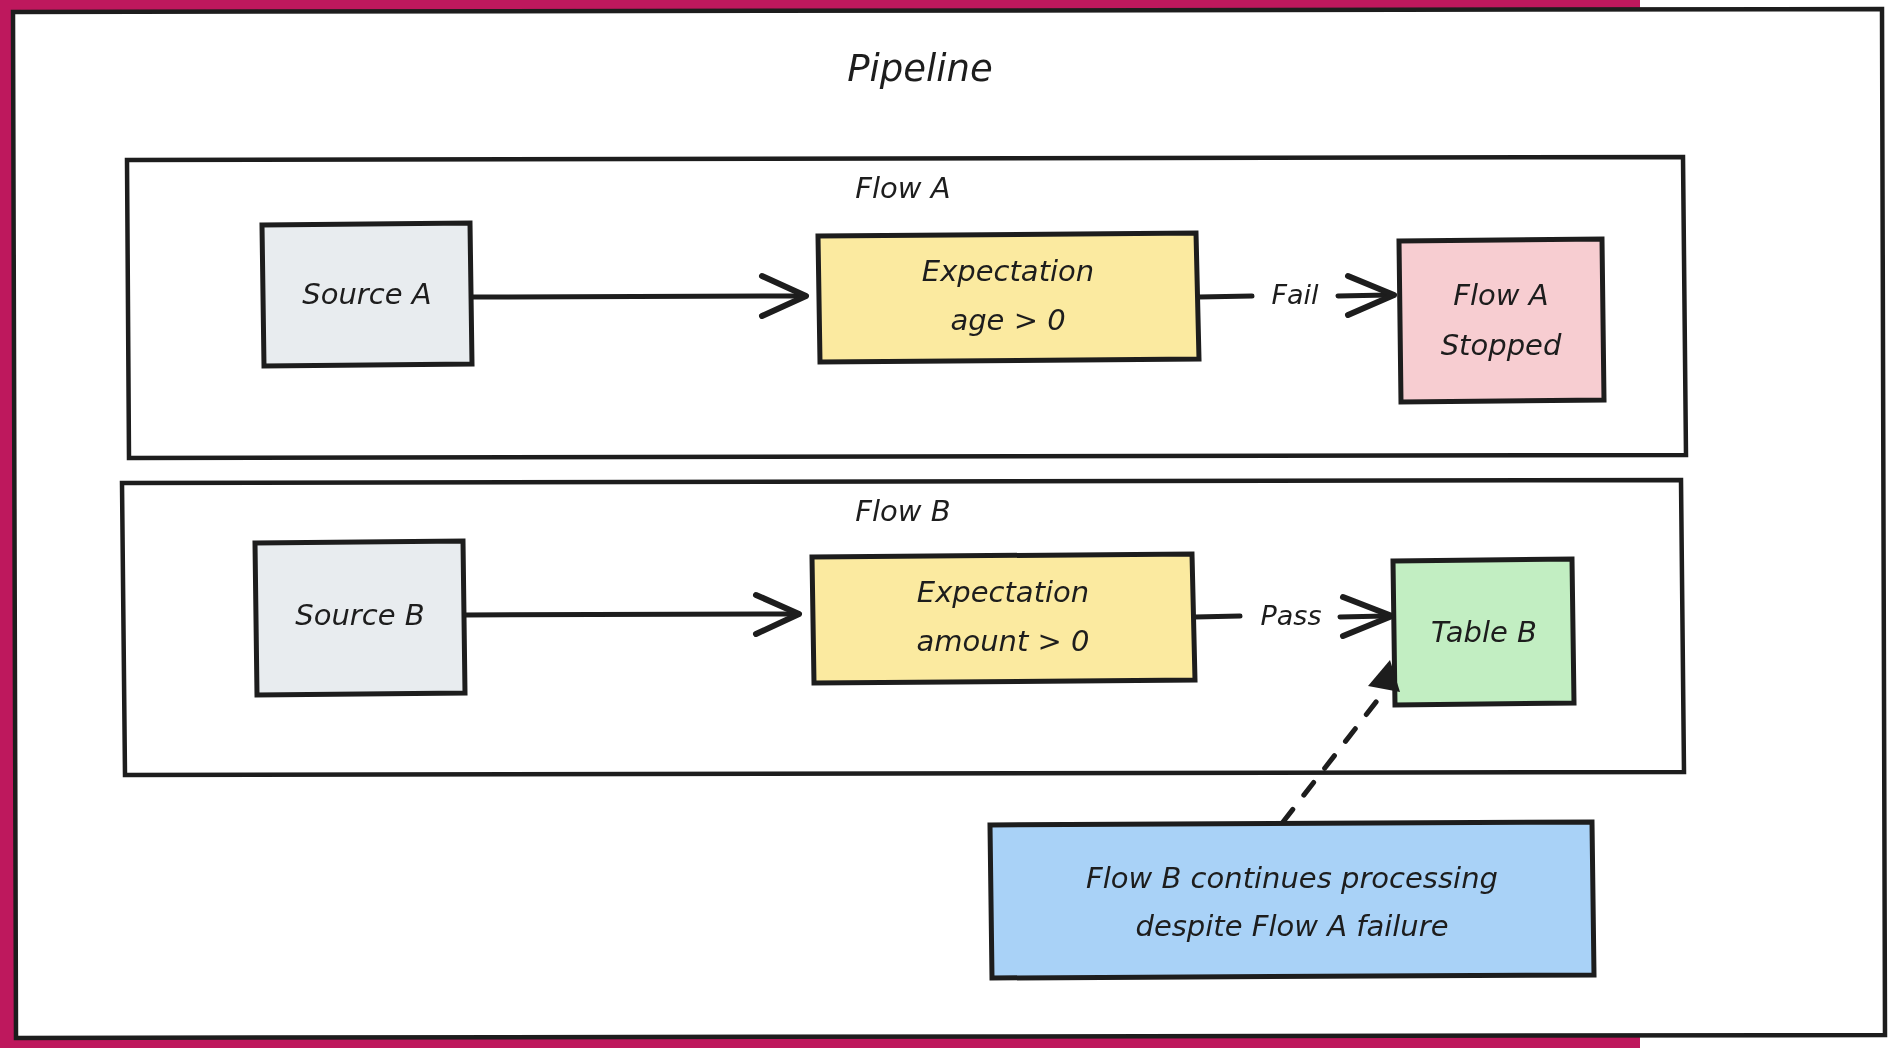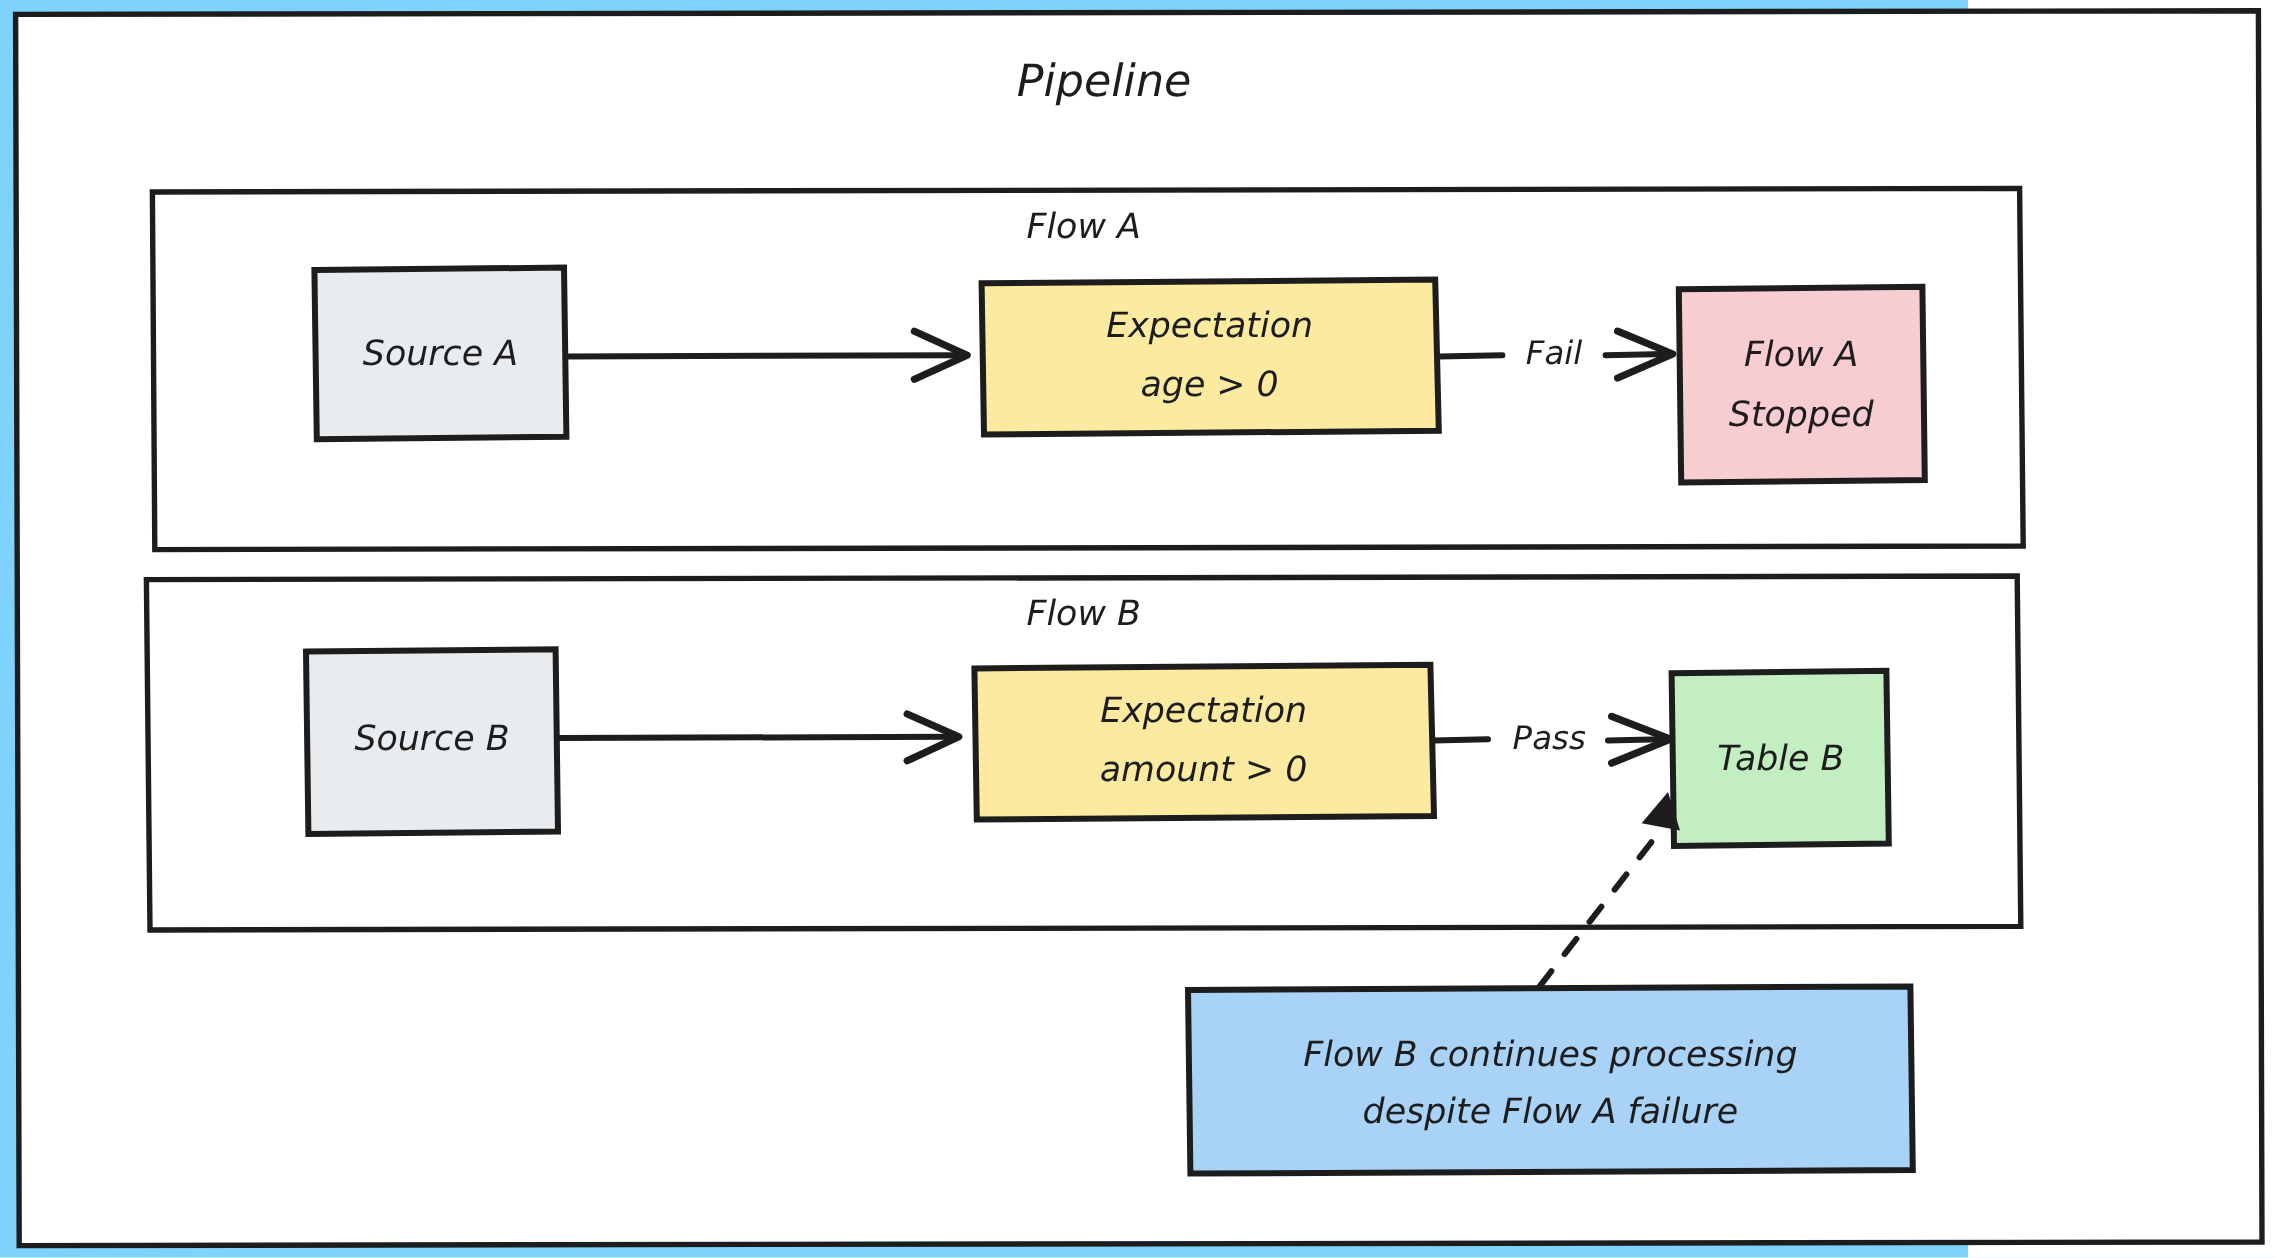--- a/index.html
+++ b/index.html
@@ -10,21 +10,21 @@
   body {
     width: 1896px;
     height: 1048px;
     font-family: "DejaVu Sans", sans-serif;
     overflow: hidden;
   }
   #diagram-root {
     position: relative;
     width: 1640px;
     height: 1048px;
-    background: #7dd3fc;
+    background: #be185d;
   }
   svg.diagram-canvas {
     position: absolute;
     top: 0;
     left: 0;
     width: 1896px;
     height: 1048px;
   }
   .node-label,
   .group-label,

